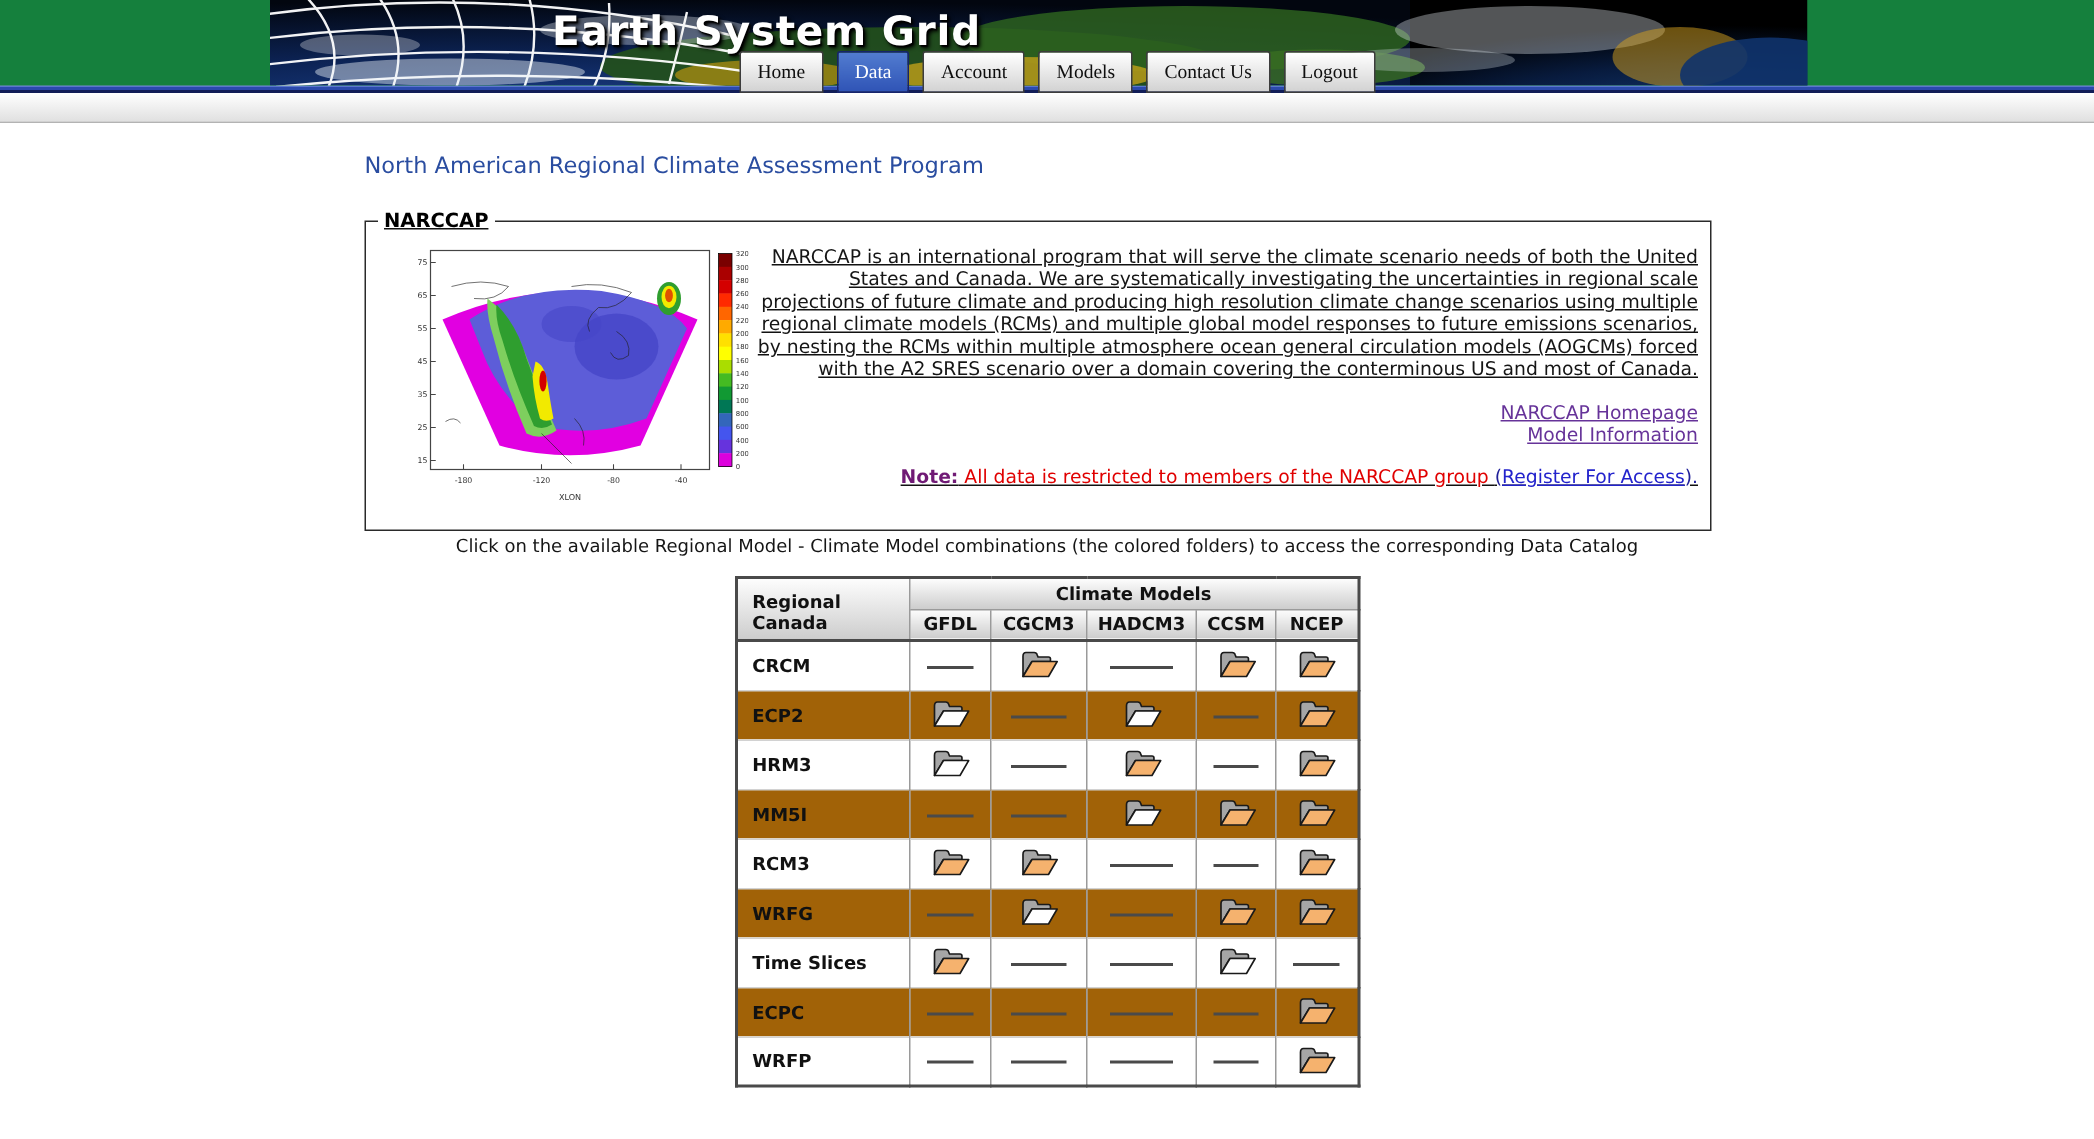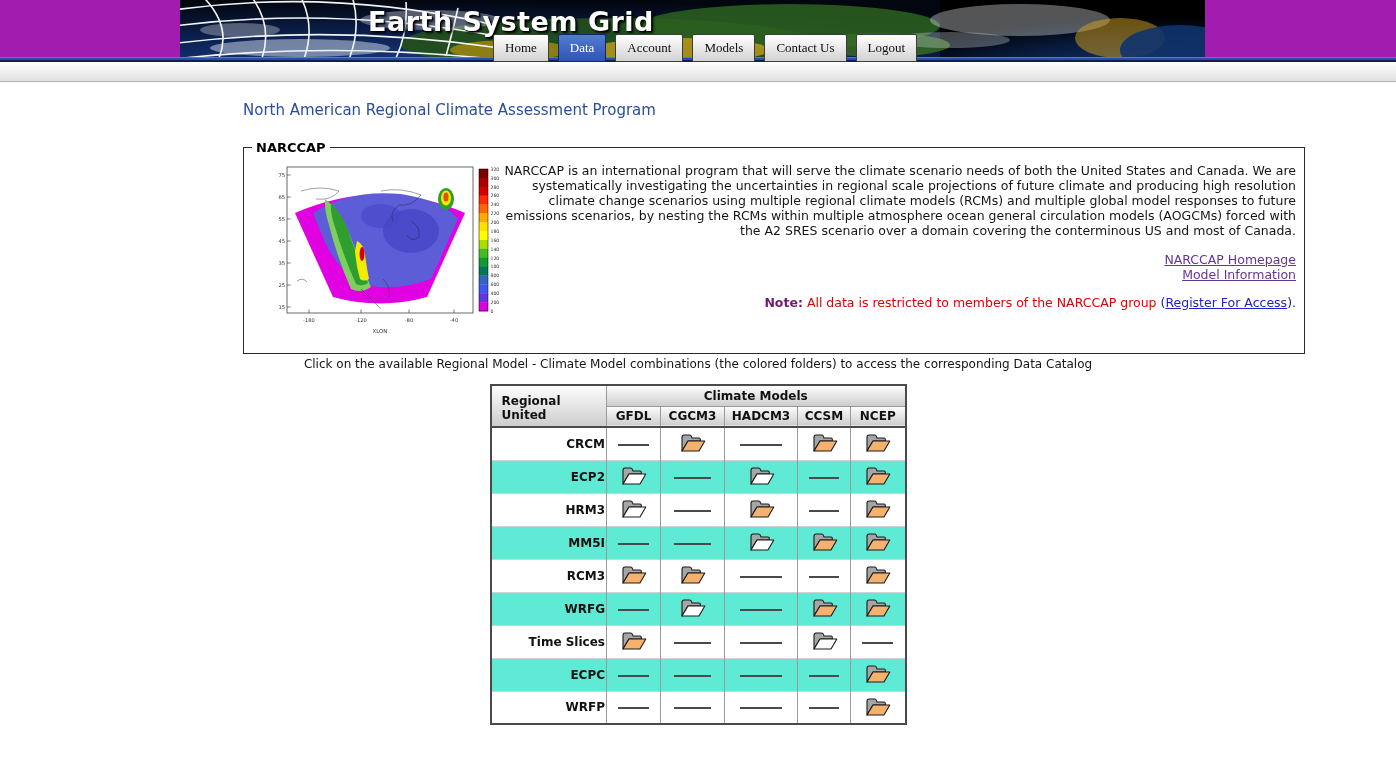--- a/index.html
+++ b/index.html
@@ -5,21 +5,21 @@
   * { box-sizing: border-box; }
   html,body { margin:0; padding:0; }
   body {
     width:1396px; height:759px; overflow:hidden;
     background:#ffffff;
     font-family:"DejaVu Sans","Liberation Sans",sans-serif;
     color:#111;
   }
 
   
-  .header { position:relative; height:57px; background:#a21caf; }
+  .header { position:relative; height:57px; background:#15803d; }
   .earth-band { position:absolute; left:180px; top:0; width:1025px; height:57px; }
   .site-title {
     position:absolute; left:368px; top:6px;
     font-size:27px; font-weight:bold; color:#fff; letter-spacing:.5px;
     text-shadow:2px 2px 3px #000, 1px 1px 1px #000;
   }
   .nav { position:absolute; left:493px; top:34px; height:24px; display:flex; gap:9px; z-index:5; }
   .tab {
     display:flex; align-items:center; padding:0 11px; height:28px;
     background:linear-gradient(#ffffff,#d2d2d2);
@@ -33,21 +33,21 @@
   }
   .blue-bar { height:5px; background:#2b4aad; border-top:1px solid #5b76ce; border-bottom:2px solid #111d57; }
   .gray-strip { height:20px; background:linear-gradient(#ffffff,#e0e0e0); border-bottom:1px solid #b3b3b3; }
 
   
   .content { padding-left:243px; padding-right:255px; }
   .page-title { margin-top:19px; font-size:15px; font-weight:normal; color:#2a4da0; }
 
   fieldset.narccap {
     margin:21px 0 0 0; padding:6px 6px 10px 8px;
-    border:1px solid #2a2a2a; width:1062px;
+    border:1px solid #2a2a2a; width:898px;text-decoration:underline;
   }
   fieldset.narccap legend { font-size:13px; font-weight:bold; padding:0 4px; color:#000; }
   .narccap-body { display:flex; align-items:flex-start;text-align:right; }
   .map-wrap { width:247px; flex:none; }
   .narccap-text { flex:1; padding:2px 2px 0 2px; font-size:12.5px; line-height:15px; color:#151515; }
   .narccap-links { margin-top:14px; line-height:15px; }
   .narccap-links a { display:inline-block; color:#663399; text-decoration:underline; font-size:12.5px; cursor:pointer; }
   .note-line { margin-top:13px; font-size:12.5px; }
   .note-label { color:#701a75; font-weight:bold; }
   .note-text  { color:#e00000; }
@@ -70,23 +70,23 @@
   table.catalog col.c-4 { width:53px; }
   table.catalog col.c-5 { width:55px; }
   table.catalog thead th {
     background:linear-gradient(#fdfdfd,#cdcdcd);
     border:1px solid #9a9a9a; font-size:12px; font-weight:bold; color:#111;
     height:21px; padding:2px 4px;
   }
   table.catalog thead { border-bottom:2px solid #4a4a4a; }
   th.corner { text-align:left; vertical-align:bottom; padding:0 0 4px 10px !important; }
   table.catalog tbody tr { height:33px; background:#ffffff; }
-  table.catalog tbody tr.alt { background:#5eead4; }
+  table.catalog tbody tr.alt { background:#a16207; }
   table.catalog tbody th {
-    text-align:right; padding-left:10px; font-size:12px; font-weight:bold; color:#111;
+    text-align:left; padding-left:10px; font-size:12px; font-weight:bold; color:#111;
     border-right:1px solid #9a9a9a; border-top:1px solid #d2d2d2;
   }
   table.catalog tbody td {
     text-align:center; vertical-align:middle;
     border-left:1px solid #9a9a9a; border-top:1px solid #d2d2d2;
   }
   .dash { display:inline-block; width:60%; height:2px; background:#4a4a4a; vertical-align:middle; }
   td.folder-cell { cursor:pointer; }
   td.folder-cell svg { display:inline-block; vertical-align:middle; }
 </style>
@@ -277,21 +277,21 @@
       <colgroup>
         <col class="c-rm">
           <col class="c-1">
           <col class="c-2">
           <col class="c-3">
           <col class="c-4">
           <col class="c-5">
       </colgroup>
       <thead>
         <tr>
-          <th class="corner" rowspan="2">Regional United</th>
+          <th class="corner" rowspan="2">Regional Canada</th>
           <th colspan="5">Climate Models</th>
         </tr>
         <tr>
           <th>GFDL</th>
           <th>CGCM3</th>
           <th>HADCM3</th>
           <th>CCSM</th>
           <th>NCEP</th>
         </tr>
       </thead>

